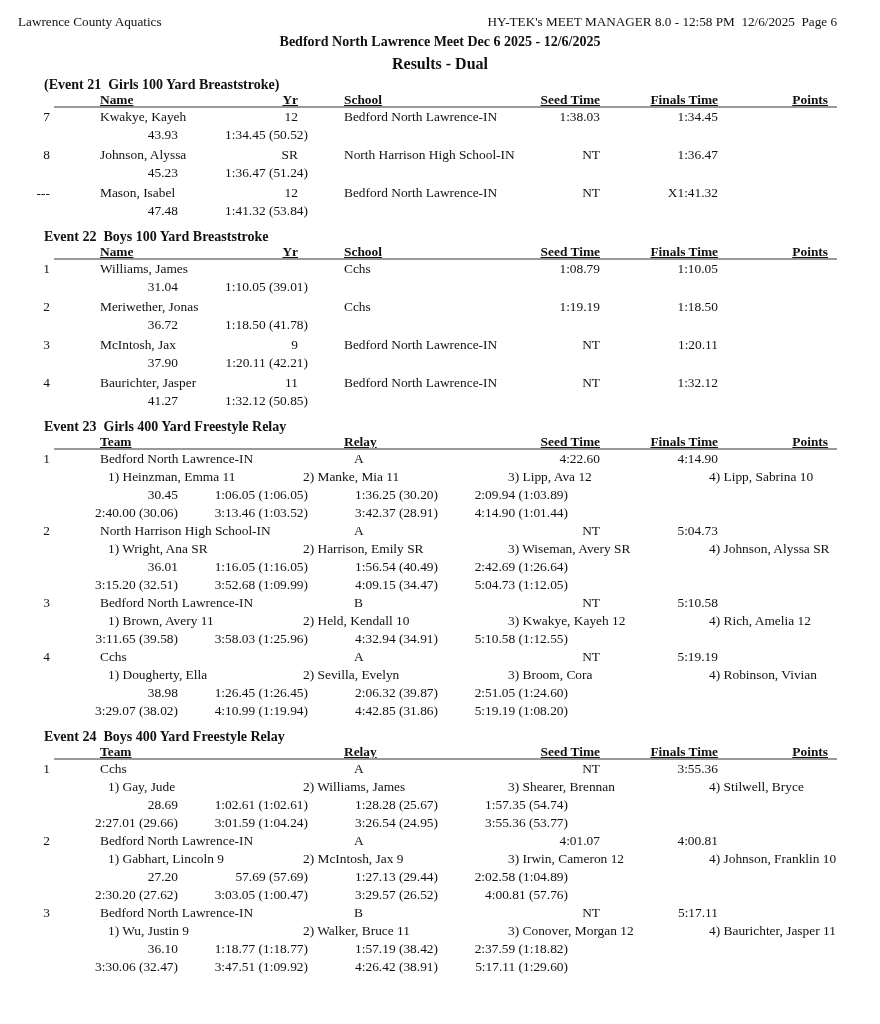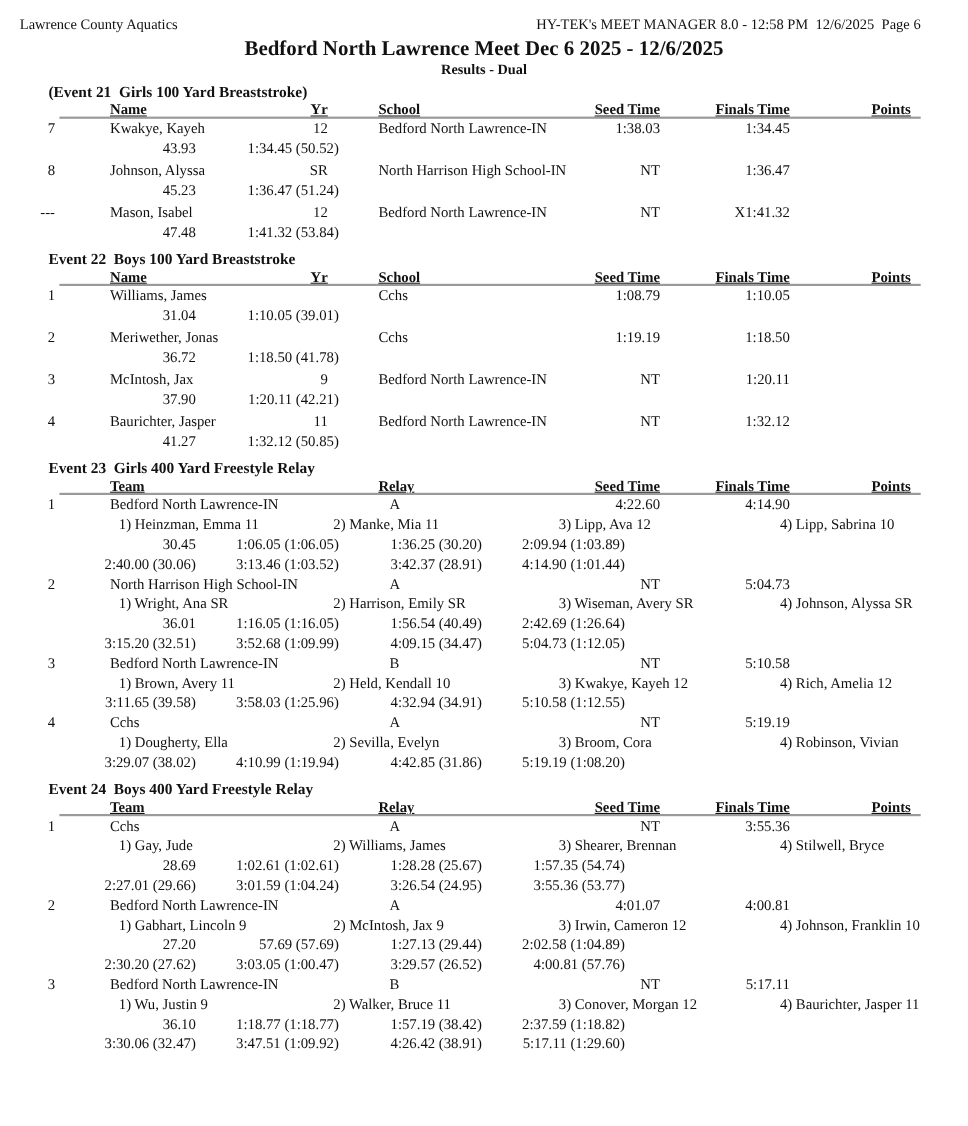--- a/index.html
+++ b/index.html
@@ -4,22 +4,22 @@
 <style>
   html,body{margin:0;padding:0;background:#fff;}
   .page{position:relative;width:880px;height:1024px;background:#ffffff;
         font-family:"Liberation Serif","DejaVu Serif",serif;color:#111;
         padding-top:14px;box-sizing:border-box;overflow:hidden;}
   .line{position:relative;height:18px;font-size:13.4px;}
   .cell{position:absolute;top:0;white-space:pre;}
   .b{font-weight:bold;}
   .u{text-decoration:underline;}
   .ph{height:20px;font-size:13.2px;}
-  .meet-title{height:21px;text-align:center;font-weight:bold;font-size:19px;}
-  .results-subtitle{height:14px;text-align:center;font-weight:bold;font-size:13px;}
+  .meet-title{height:21px;text-align:center;font-weight:bold;font-size:14px;}
+  .results-subtitle{height:14px;text-align:center;font-weight:bold;font-size:16px;}
   .event{margin-top:8px;padding-left:36px;}
   .et{height:15px;}
   .et .cell{font-size:14px;}
   .colhdr{height:17px;}
   .colhdr .cell{font-size:13.4px;}
   .rule{position:absolute;left:18px;right:43px;bottom:1px;border-bottom:2px solid #9a9a9a;}
   .entry{margin-bottom:2px;}
   .entry.relay{margin-bottom:0;}
 </style>
 </head>
@@ -252,20 +252,26 @@
             <span class="cell" style="right: 280px;">NT</span>
             <span class="cell" style="right: 162px;">5:19.19</span>
           </div>
           <div class="line">
             <span class="cell" style="left: 72px;">1) Dougherty, Ella</span>
             <span class="cell" style="left: 267px;">2) Sevilla, Evelyn</span>
             <span class="cell" style="left: 472px;">3) Broom, Cora</span>
             <span class="cell" style="left: 673px;">4) Robinson, Vivian</span>
           </div>
           <div class="line">
+            <span class="cell" style="right: 702px;">38.98</span>
+            <span class="cell" style="right: 572px;">1:26.45 (1:26.45)</span>
+            <span class="cell" style="right: 442px;">2:06.32 (39.87)</span>
+            <span class="cell" style="right: 312px;">2:51.05 (1:24.60)</span>
+          </div>
+          <div class="line">
             <span class="cell" style="right: 702px;">3:29.07 (38.02)</span>
             <span class="cell" style="right: 572px;">4:10.99 (1:19.94)</span>
             <span class="cell" style="right: 442px;">4:42.85 (31.86)</span>
             <span class="cell" style="right: 312px;">5:19.19 (1:08.20)</span>
           </div>
         </div>
       </div>
       <div class="event">
         <div class="line et">
           <span class="cell b" style="left: 8px;">Event 24  Boys 400 Yard Freestyle Relay</span>

